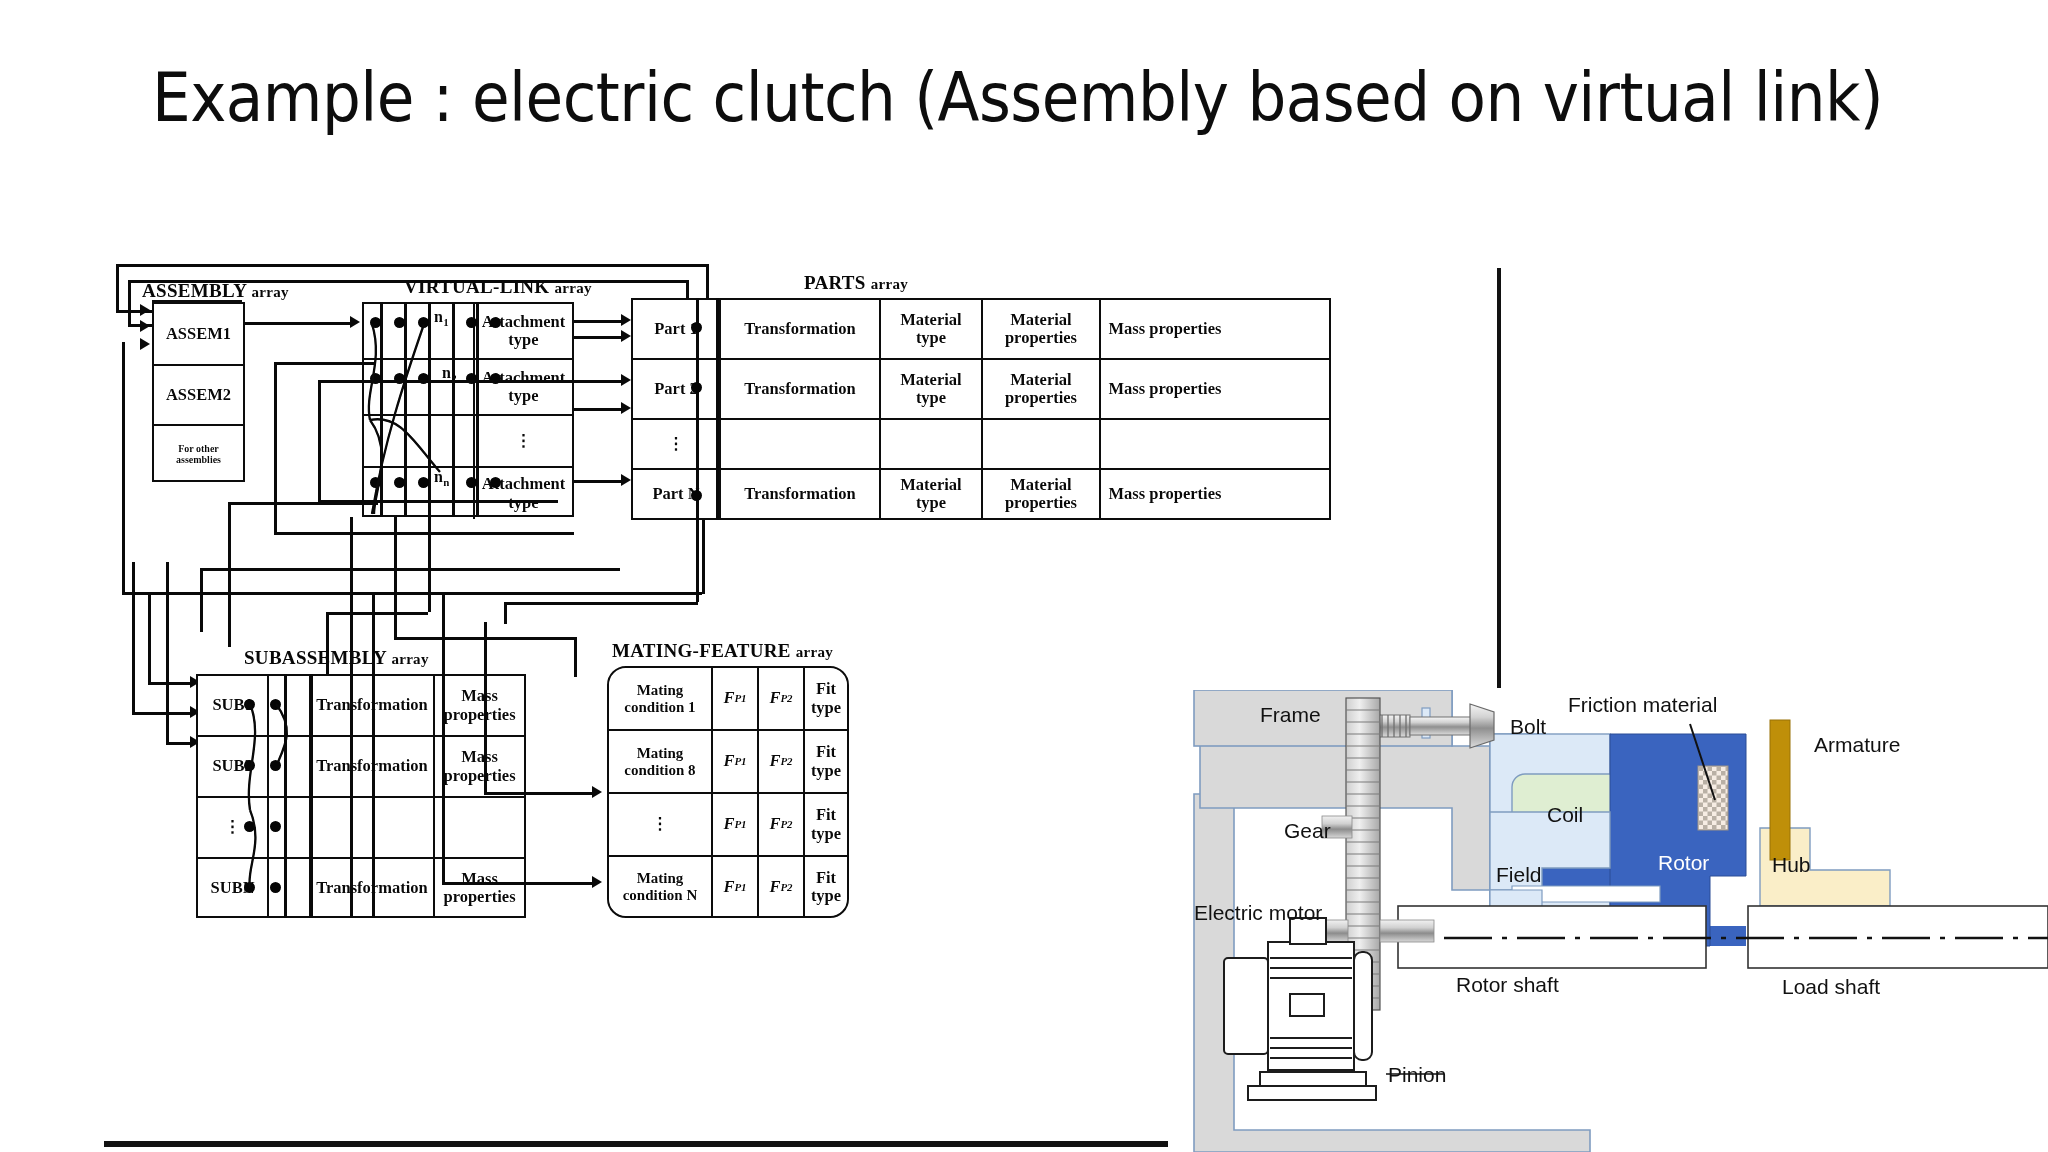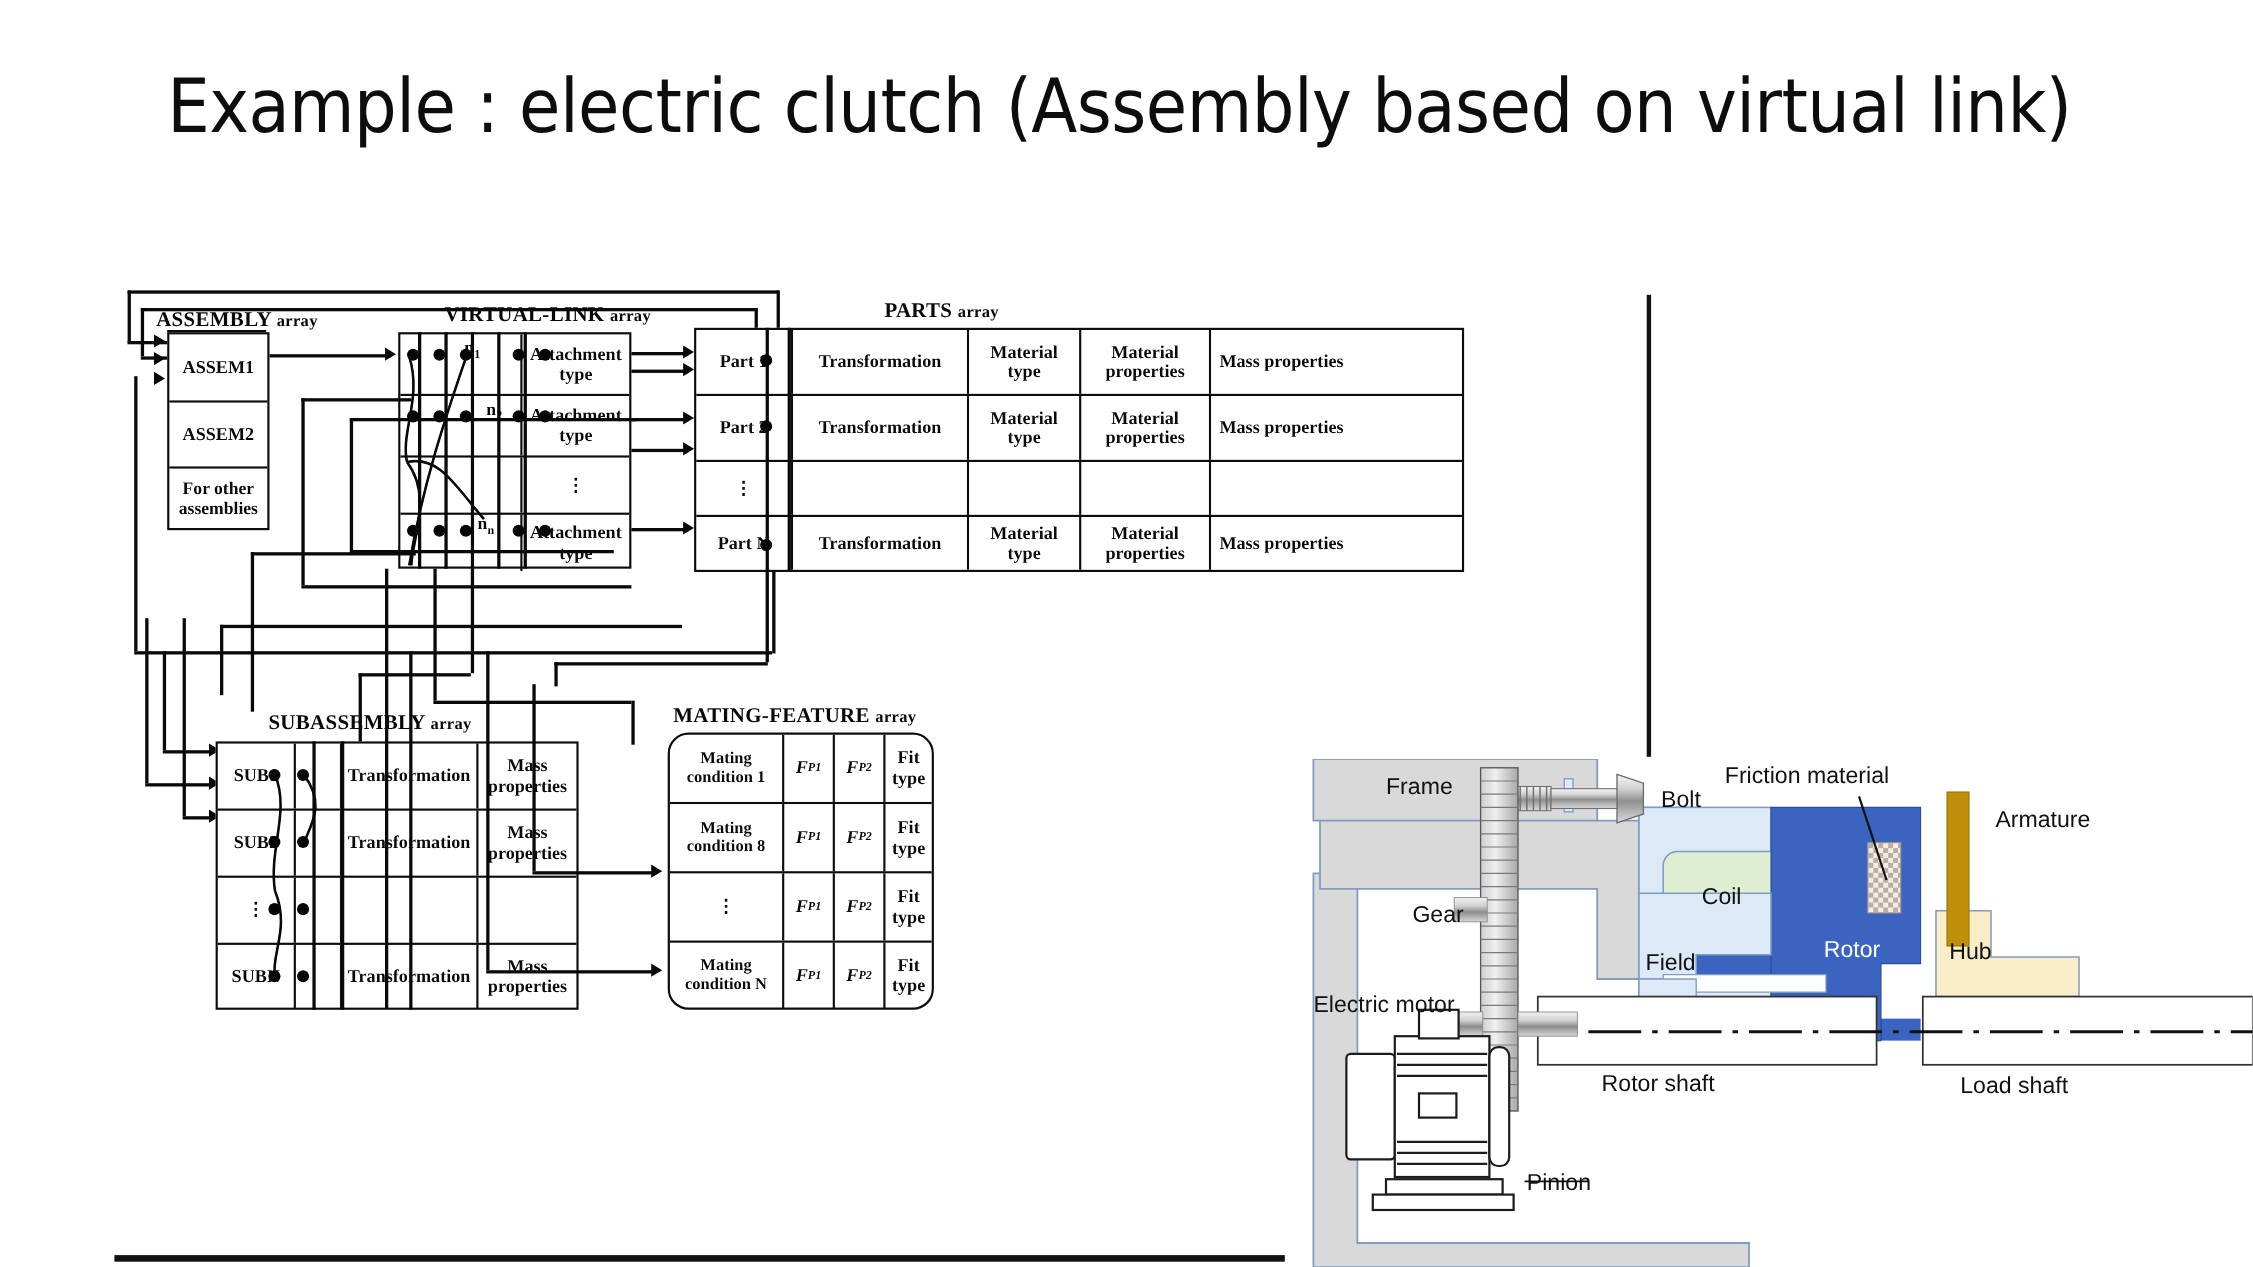--- a/index.html
+++ b/index.html
@@ -76,21 +76,21 @@
   <div class="tbl" id="assembly-table" style="left:48px;top:38px;width:90px;height:0;"></div>
 
   <div class="tbl" style="left:48px;top:40px;width:93px;height:180px;">
     <div class="row" style="height:62px;">
       <div class="cell" style="width:100%;">ASSEM1</div>
     </div>
     <div class="row" style="height:60px;">
       <div class="cell" style="width:100%;">ASSEM2</div>
     </div>
     <div class="row" style="height:56px;">
-      <div class="cell" style="width:100%;font-size:16px;">For other assemblies</div>
+      <div class="cell" style="width:100%;font-size:10px;">For other assemblies</div>
     </div>
   </div>
 
   <div class="arrow" style="left:36px;top:42px;"></div>
   <div class="arrow" style="left:36px;top:58px;"></div>
   <div class="arrow" style="left:36px;top:76px;"></div>
 
   <div class="wire wh" style="left:141px;top:60px;width:110px;"></div>
   <div class="arrow" style="left:246px;top:54px;"></div>
 
@@ -117,21 +117,21 @@
       <div class="cell" style="width:100px;border-left:2px solid #181818;">Attachment type</div>
     </div>
   </div>
 
   <div class="wire wv" style="left:276px;top:40px;height:215px;"></div>
   <div class="wire wv" style="left:300px;top:40px;height:215px;"></div>
   <div class="wire wv" style="left:324px;top:40px;height:215px;"></div>
   <div class="wire wv" style="left:348px;top:40px;height:215px;"></div>
   <div class="wire wv" style="left:372px;top:40px;height:215px;"></div>
 
-  <div class="scan-label" style="left:318px;top:46px;font-size:16px;">
+  <div class="scan-label" style="left:330px;top:46px;font-size:16px;">
     <span>n</span><sub style="font-size:11px;">1</sub>
   </div>
   <div class="scan-label" style="left:338px;top:102px;font-size:16px;">
     <span>n</span><sub style="font-size:11px;">2</sub>
   </div>
   <div class="scan-label" style="left:330px;top:206px;font-size:16px;">
     <span>n</span><sub style="font-size:11px;">n</sub>
   </div>
 
   <div class="dot" style="left:266px;top:55px;"></div>

